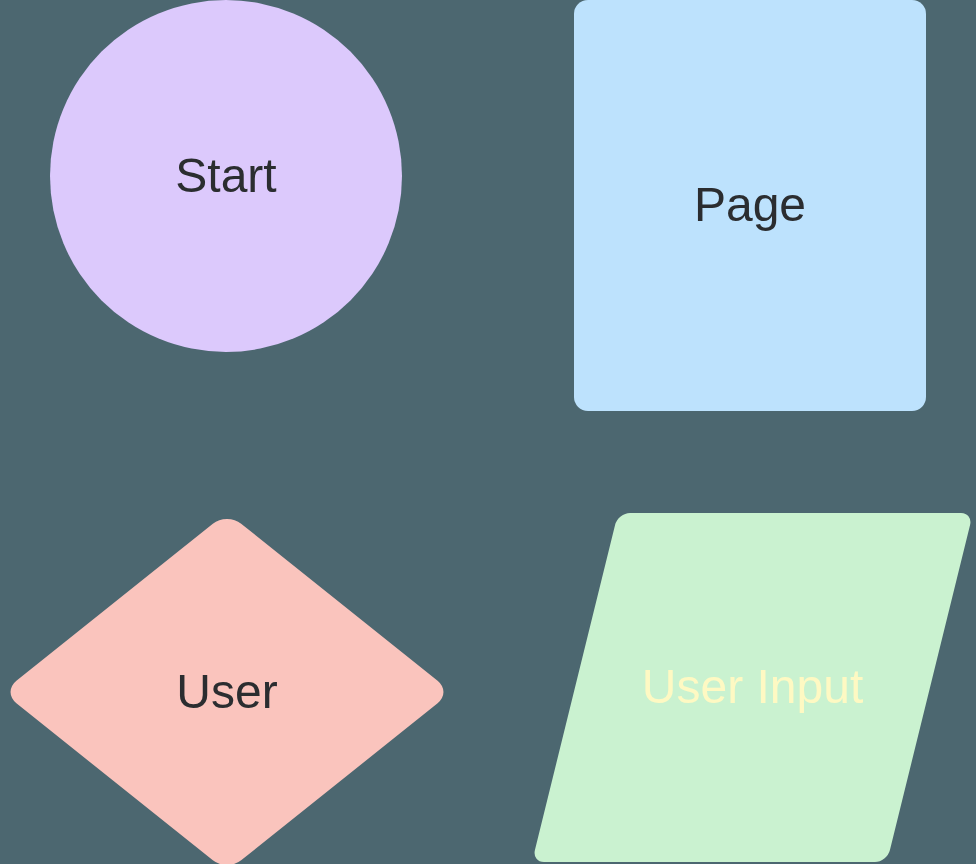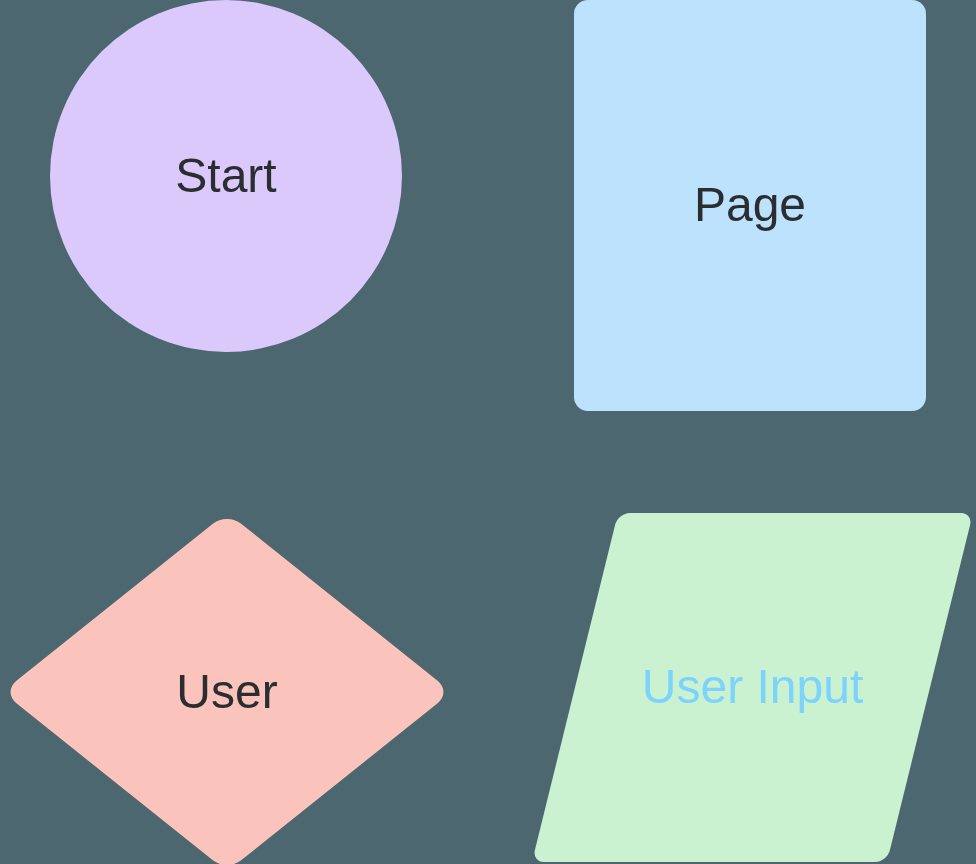--- a/index.html
+++ b/index.html
@@ -82,17 +82,17 @@
   <div class="node shape-page" style="background: rgb(189, 226, 253);">
     <span class="node-label" style="color: rgb(43, 45, 48);">Page</span>
   </div>
 
   <div class="node shape-decision" style="background: rgb(250, 196, 189);"></div>
   <div class="label-overlay label-decision" style="color: rgb(43, 45, 48);">
     <span>User</span>
   </div>
 
   <div class="node shape-input" style="background: rgb(202, 242, 208);"></div>
-  <div class="label-overlay label-input" style="color: #7dd3fc;">
+  <div class="label-overlay label-input" style="color: #fef9c3;">
     <span>User Input</span>
   </div>
 
 </div>
 
 </body></html>

